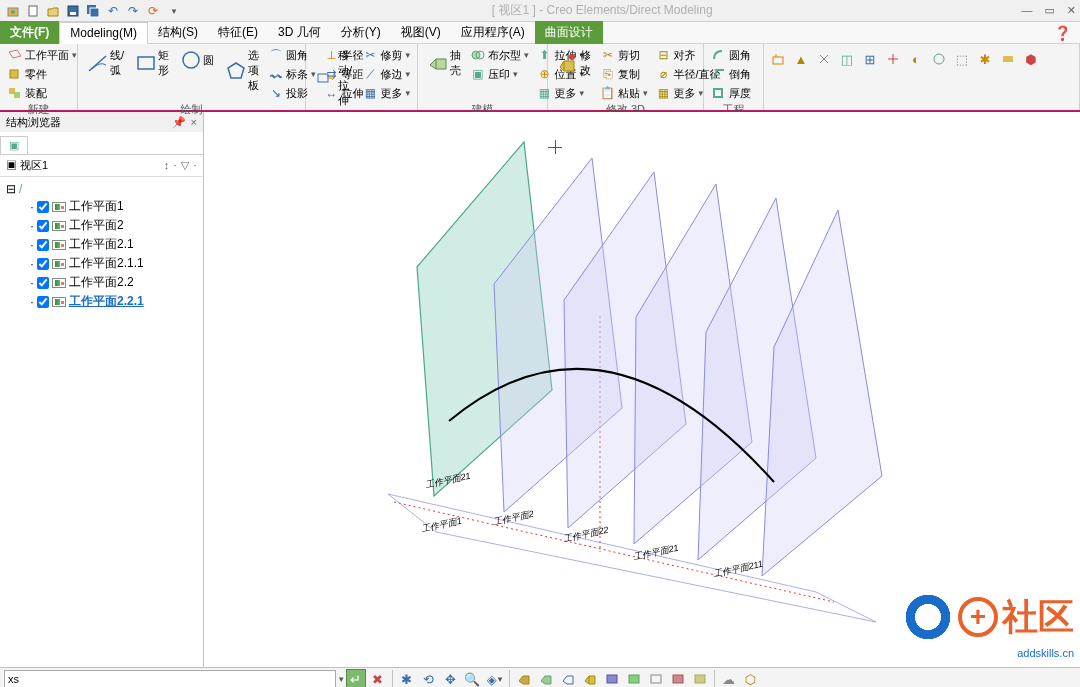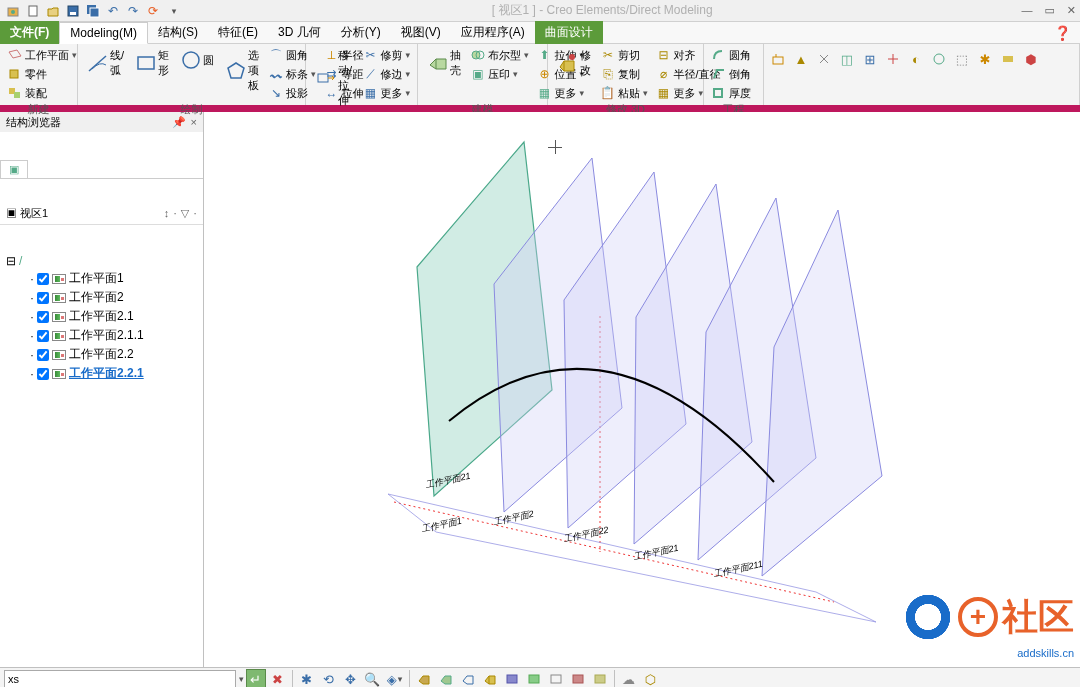--- a/index.html
+++ b/index.html
@@ -8,33 +8,33 @@
 .qat { display: flex; gap: 2px; }
 .qat-btn { width: 18px; height: 18px; display: flex; align-items: center; justify-content: center; cursor: pointer; font-size: 12px; }
 .title-text { flex: 1; text-align: center; color: #b0b0b0; font-size: 12px; }
 .winctl { display: flex; gap: 12px; color: #666; }
 .menubar { height: 22px; display: flex; align-items: center; background: #f8f8f8; border-bottom: 1px solid #d0d0d0; }
 .menu-item { padding: 3px 10px; cursor: pointer; font-size: 12px; }
 .menu-item.file { background: #5c9b3a; color: #fff; font-weight: bold; }
 .menu-item.active { background: #fff; border: 1px solid #ccc; border-bottom: 1px solid #fff; margin-bottom: -1px; }
 .menu-item.highlight { background: #5c9b3a; color: #fff; }
 .help-q { margin-left: auto; margin-right: 8px; color: #196cc9; font-size: 14px; }
-.ribbon { height: 68px; display: flex; background: #f4f4f4; border-bottom: 7px solid #be185d; }
+.ribbon { height: 68px; display: flex; background: #f4f4f4; border-bottom: 2px solid #be185d; }
 .rgroup { display: flex; flex-direction: column; border-right: 1px solid #d0d0d0; padding: 2px 4px 0; position: relative; }
 .rgroup-content { flex: 1; display: flex; align-items: flex-start; gap: 2px; }
 .rgroup-label { text-align: center; font-size: 11px; color: #555; padding-bottom: 1px; cursor: pointer; }
 .rbtn { display: flex; align-items: center; padding: 2px 4px; cursor: pointer; }
 .rbtn-ico { width: 24px; height: 24px; display: flex; align-items: center; justify-content: center; font-size: 18px; }
 .rbtn-txt { font-size: 11px; }
 .rcol { display: flex; flex-direction: column; gap: 1px; }
 .rsm { display: flex; align-items: center; gap: 2px; padding: 1px 3px; cursor: pointer; font-size: 11px; white-space: nowrap; }
 .rsm-ico { width: 16px; height: 16px; display: inline-flex; align-items: center; justify-content: center; font-size: 12px; }
 .dd { font-size: 9px; color: #555; margin-left: 1px; }
 .main { display: flex; height: 555px; }
-.sidebar { width: 204px; border-right: 1px solid #c0c0c0; display: flex; flex-direction: column; background: #fff; gap: 24px; }
+.sidebar { width: 204px; border-right: 1px solid #c0c0c0; display: flex; flex-direction: column; background: #fff; }
 .side-hdr { height: 20px; display: flex; align-items: center; padding: 0 6px; background: #f0f0f0; font-size: 11px; }
 .side-hdr .pins { margin-left: auto; display: flex; gap: 4px; color: #666; }
 .side-tabs { display: flex; border-bottom: 1px solid #ccc; padding-top: 4px; }
 .side-tab { padding: 2px 8px; border: 1px solid #ccc; border-bottom: none; background: #fff; font-size: 11px; cursor: pointer; }
 .side-sub { height: 22px; display: flex; align-items: center; padding: 0 6px; border-bottom: 1px solid #ddd; font-size: 11px; }
 .side-sub .tools { margin-left: auto; display: flex; gap: 4px; color: #666; }
 .tree { flex: 1; padding: 4px 6px; overflow: auto; }
 .tree-item { display: flex; align-items: center; gap: 3px; padding: 1px 0; font-size: 12px; cursor: pointer; }
 .tree-root { padding-left: 0; }
 .tree-child { padding-left: 24px; }
@@ -43,21 +43,21 @@
 .chk { width: 12px; height: 12px; }
 .tico { width: 14px; height: 10px; background: #fff; border: 1px solid #888; position: relative; }
 .tico::after { content: ""; position: absolute; left: 2px; top: 1px; width: 5px; height: 6px; background: linear-gradient(90deg, #3a8a3a, #5eba5e); }
 .tico::before { content: ""; position: absolute; right: 1px; top: 3px; width: 3px; height: 3px; background: #d77; }
 .viewport { flex: 1; position: relative; background: #fff; overflow: hidden; }
 .cross { position: absolute; left: 344px; top: 28px; width: 14px; height: 14px; }
 .cross::before, .cross::after { content: ""; position: absolute; background: #555; }
 .cross::before { left: 0; right: 0; top: 50%; height: 1px; }
 .cross::after { top: 0; bottom: 0; left: 50%; width: 1px; }
 .bottom-tools { height: 24px; display: flex; align-items: center; border-top: 1px solid #c0c0c0; border-bottom: 1px solid #c0c0c0; background: #f4f4f4; padding: 0 4px; gap: 2px; }
-.cmd-input { width: 232px; height: 18px; border: 1px solid #aaa; background: #fff; padding: 0 3px; font-size: 11px; }
+.cmd-input { width: 332px; height: 18px; border: 1px solid #aaa; background: #fff; padding: 0 3px; font-size: 11px; }
 .tb-btn { width: 20px; height: 20px; display: flex; align-items: center; justify-content: center; cursor: pointer; font-size: 13px; border: 1px solid transparent; }
 .tb-btn.green { background: #7fb970; border-color: #5a8a4a; }
 .tb-sep { width: 1px; height: 18px; background: #c0c0c0; margin: 0 2px; }
 .watermark { position: absolute; right: 6px; bottom: 24px; display: flex; align-items: center; gap: 4px; }
 .wm-gear { width: 52px; height: 52px; border-radius: 50%; background: radial-gradient(circle, #fff 35%, #196cc9 36%, #196cc9 60%, transparent 61%); position: relative; }
 .wm-plus { width: 40px; height: 40px; border-radius: 50%; border: 4px solid #e8622a; display: flex; align-items: center; justify-content: center; color: #e8622a; font-size: 28px; font-weight: bold; }
 .wm-txt { font-size: 36px; font-weight: bold; color: #e8622a; }
 .wm-url { position: absolute; right: 6px; bottom: 8px; font-size: 11px; color: #196cc9; }
 svg.scene { width: 100%; height: 100%; }
 </style>

